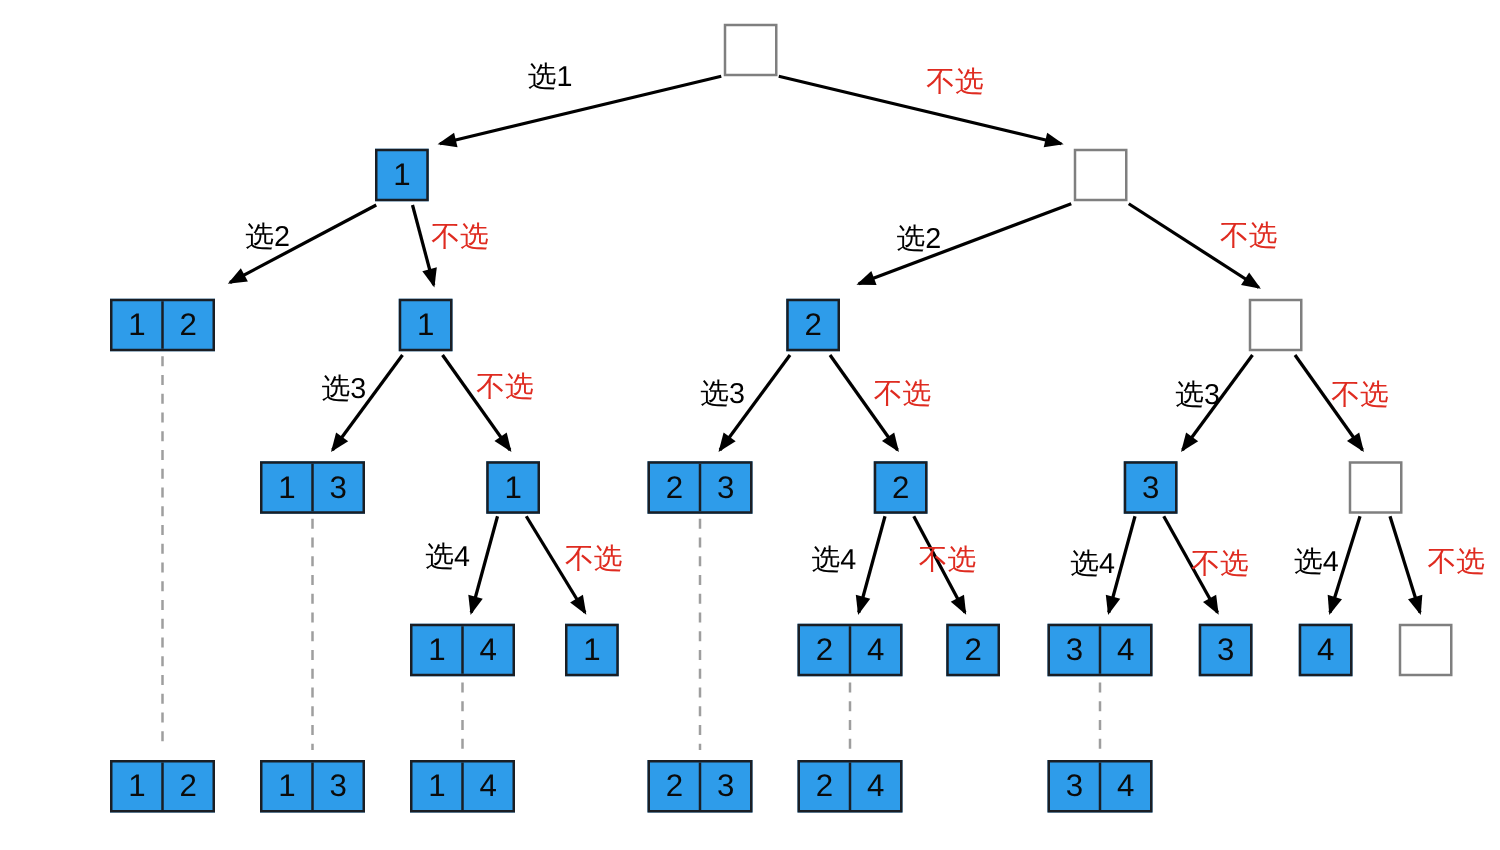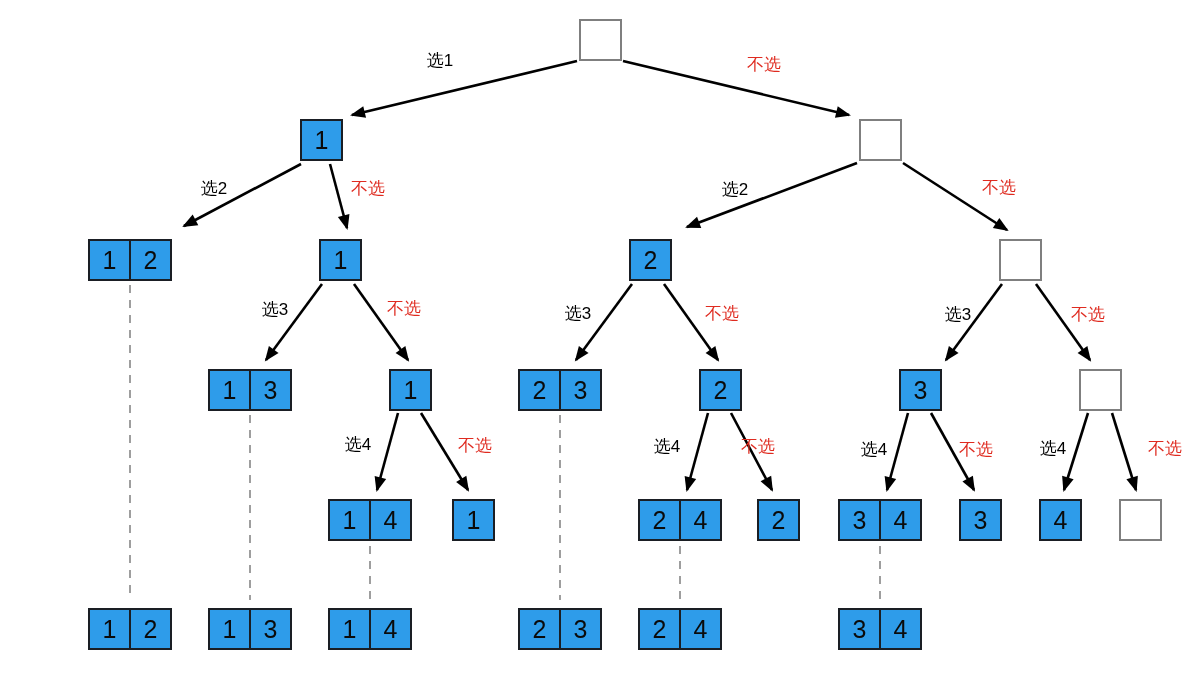--- a/index.html
+++ b/index.html
@@ -25,21 +25,21 @@
     border:2px solid var(--node-border);background:var(--node-fill);
   }
   .node.empty{border-color:var(--empty-border);background:#ffffff;}
   .cell{
     width:39px;height:38px;display:flex;align-items:center;justify-content:center;
     font-size:25px;color:#0b0b0b;
   }
   .cell + .cell{border-left:2px solid var(--node-border);}
   .edge-label{
     position:absolute;transform:translateX(-50%);white-space:nowrap;
-    font-size:17px;line-height:26px;
+    font-size:23px;line-height:26px;
   }
   .lbl-select{color:var(--select-color);}
   .lbl-skip{color:var(--skip-color);}
 </style>
 </head>
 <body>
 
 <div class="canvas">
 
   <svg class="edges-layer" width="1200" height="680" viewBox="0 0 1200 680">

